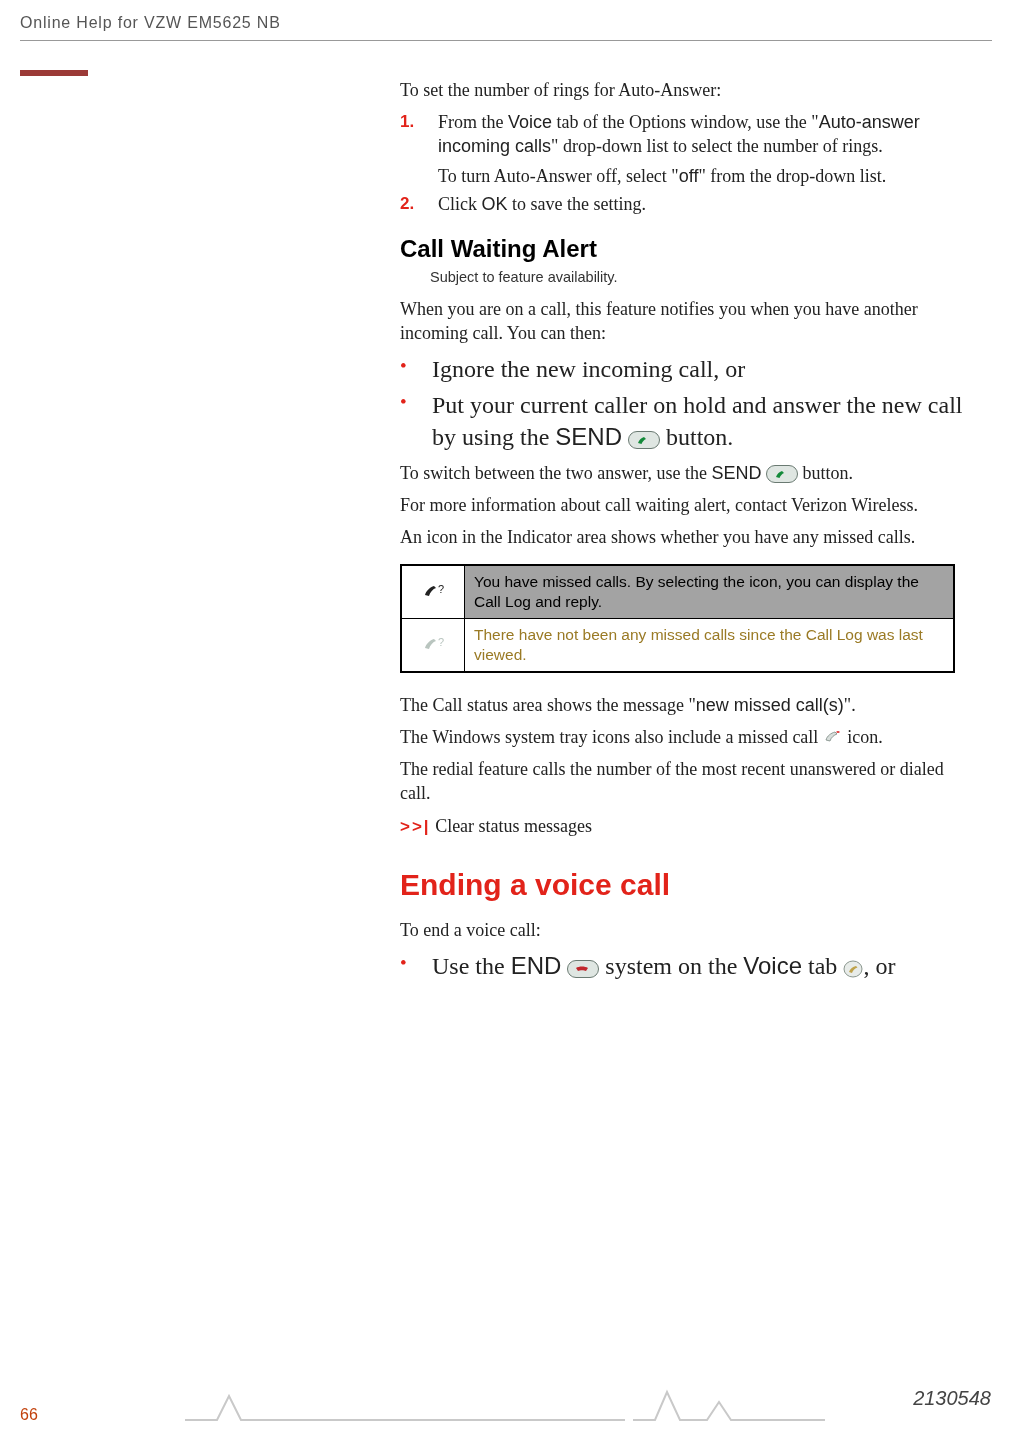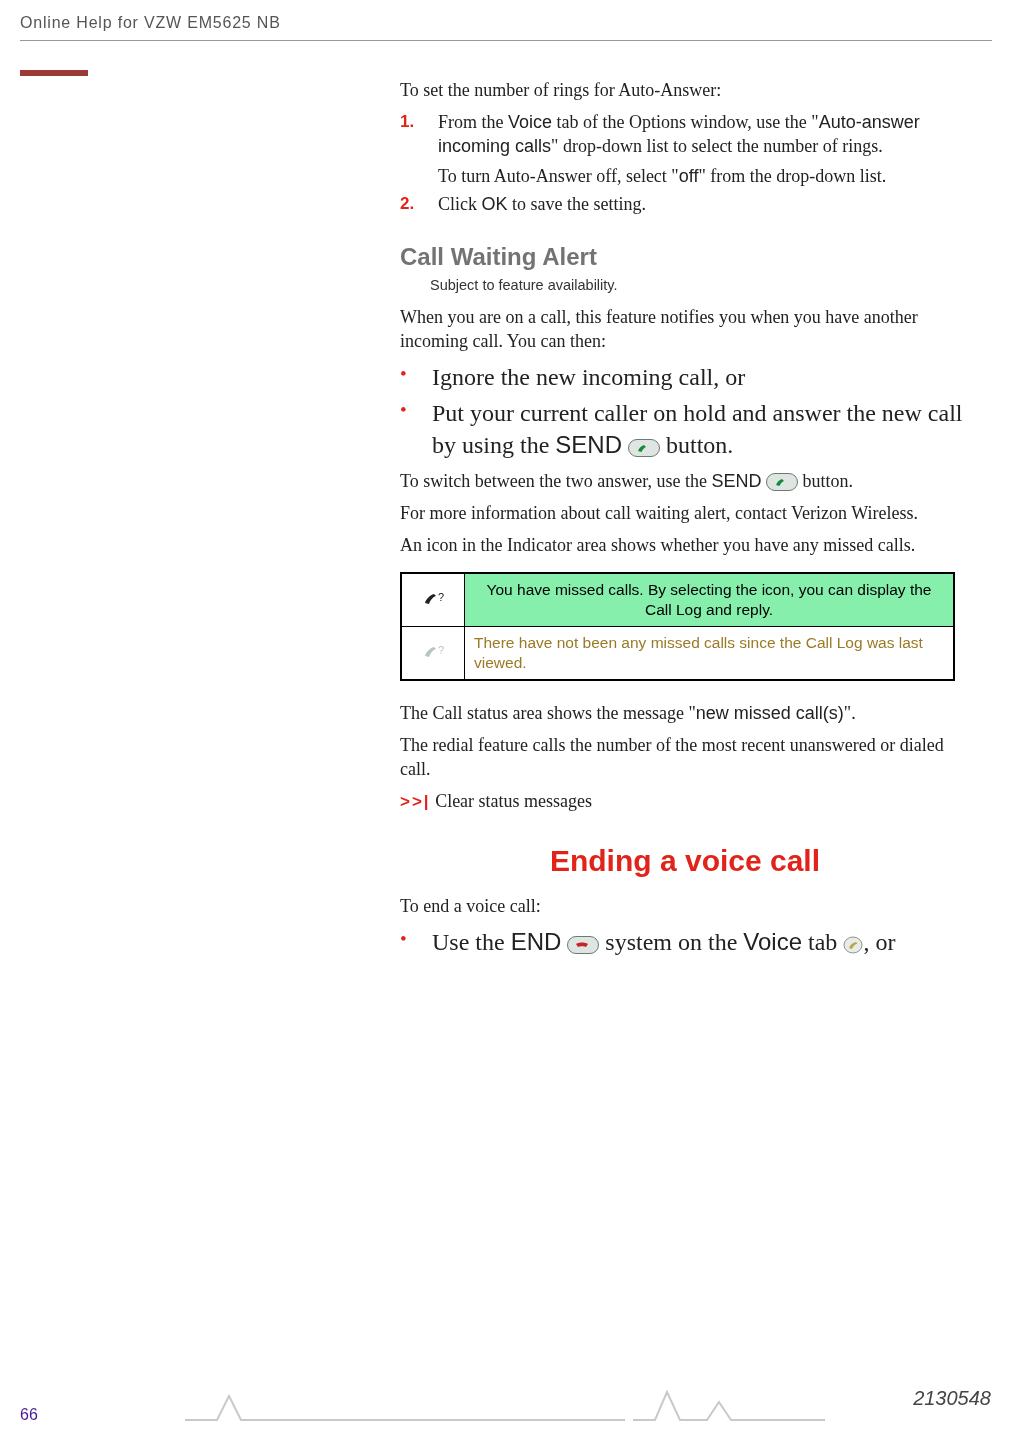--- a/index.html
+++ b/index.html
@@ -51,35 +51,34 @@
       font-family: Arial, Helvetica, sans-serif;
       font-weight: bold;
       font-size: 17px;
       width: 38px; flex-shrink:0;
       padding-top:2px;
     }
     .ol-body { font-size: 18px; line-height:1.34; }
     .ol-body .indent { margin-top: 6px; }
     .sans { font-family: Arial, Helvetica, sans-serif; }
     .h-red {
-      color: #737373;
+      color: #000000;
       font-family: Arial, Helvetica, sans-serif;
       font-weight: bold;
       font-size: 24px;
-      margin-top: 26px;
+      margin-top: 18px;
       margin-bottom: 6px;
     }
     .h-red-big {
       color: #e2231a;
       font-family: Arial, Helvetica, sans-serif;
       font-weight: bold;
       font-size: 30px;
       margin-top: 30px;
       margin-bottom: 16px;
-      text-align: center;
     }
     .subnote {
       font-family: Arial, Helvetica, sans-serif;
       font-size: 14.5px;
       margin: 0 0 12px 30px;
       color: #333;
     }
     .bullets { list-style:none; padding:0; margin:0 0 8px 0; }
     .bullets li { display:flex; margin-bottom:4px; }
     .bullets .bmark {
@@ -103,32 +102,32 @@
     }
     .missed-table td {
       border: 1px solid #000;
       padding: 6px 9px;
       vertical-align: middle;
       font-family: Arial, Helvetica, sans-serif;
       font-size: 15.5px;
       line-height: 1.3;
     }
     .missed-table td.icon-cell { width: 44px; text-align:center; background:#fff; }
-    .missed-table .row1 td.txt { color: #000; background: #86efac; text-align: center; }
+    .missed-table .row1 td.txt { color: #000; background: #a3a3a3; }
     .missed-table .row2 td { background: #fff; }
     .missed-table .row2 td.txt { color: #9a7a25; }
     .missed-icon svg { display:block; margin: 0 auto; }
     .tray-icon svg { display:inline-block; vertical-align:-3px; }
     .bold { font-weight: bold; }
     .linkish { color: #e2231a; font-family: Arial, Helvetica, sans-serif; font-weight:bold; letter-spacing:2px; font-size:17px; }
     .voice-tab svg { display:inline-block; vertical-align:-4px; }
     .footer-left {
       position:absolute; bottom: 18px; left: 20px;
       font-family: Arial, Helvetica, sans-serif;
-      font-size: 16px; color:#4c1d95;
+      font-size: 16px; color:#c2410c;
     }
     .footer-right {
       position:absolute; bottom: 32px; right: 20px;
       font-family: Arial, Helvetica, sans-serif;
       font-size: 20px; color:#444;font-style:italic;
     }
     .footer-art {
       position:absolute;
       bottom: 10px; left: 185px;
       width: 640px; height: 48px;
@@ -208,20 +207,26 @@
                 <text x="17" y="11" font-size="11" font-family="Arial" fill="#b9c5bf">?</text>
               </svg></span></td>
       <td class="txt">There have not been any missed calls since the Call Log was last viewed.</td>
     </tr>
   </tbody>
     </table>
 
   <div class="para">
     <span>The Call status area shows the message "</span><span class="sans">new missed call(s)</span><span>".</span>
   </div>
+  <div class="para">
+    <span>The Windows system tray icons also include a missed call </span><span class="tray-icon"><svg width="20" height="18">
+          <path d="M3 12 C4 8 8 5 12 4 L14 6 C11 7 8 9.5 7 13 Z" fill="#d8dedb" stroke="#7a8882" stroke-width="0.8"></path>
+          <path d="M13 4 Q15 2 17 4 Q15 6 13 4" fill="#d33"></path>
+        </svg></span><span> icon.</span>
+  </div>
   <div class="para">The redial feature calls the number of the most recent unanswered or dialed call.</div>
   <div class="para">
     <span class="linkish">&gt;&gt;|</span><span> Clear status messages</span>
   </div>
 
   <div class="h-red-big">Ending a voice call</div>
   <div class="para">To end a voice call:</div>
   <ul class="bullets">
     <li>
         <span class="bmark">•</span>

